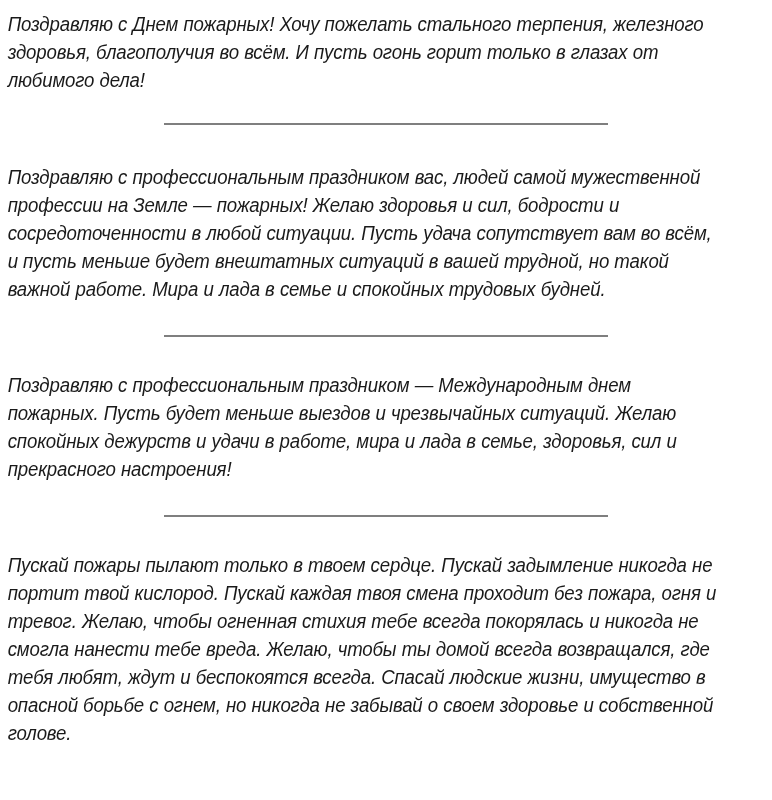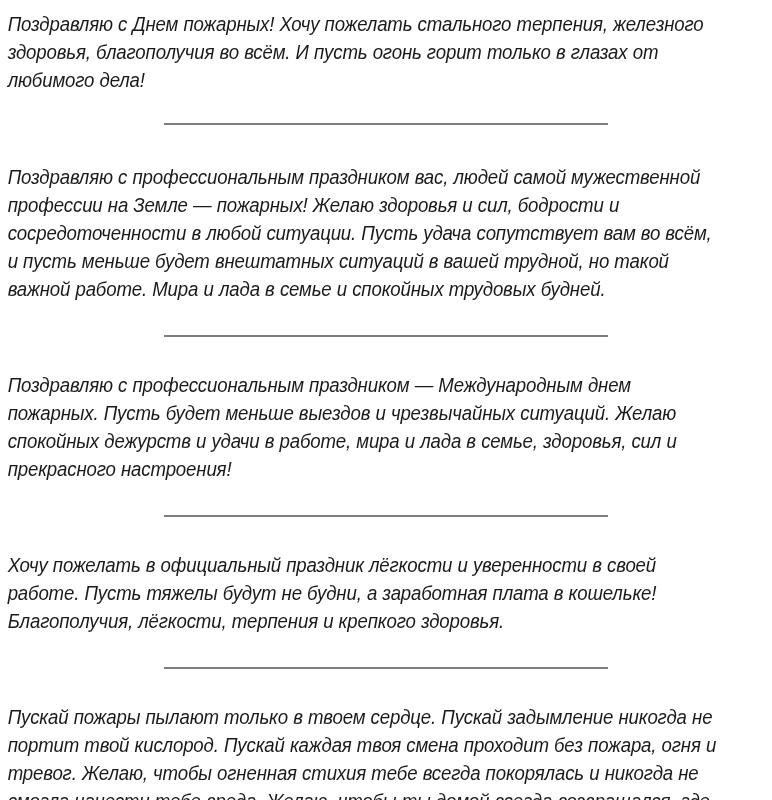--- a/index.html
+++ b/index.html
@@ -102,26 +102,20 @@
       </div>
     </section>
 
     <section class="greeting-block blk-1">
       <p class="greeting-text">Поздравляю с профессиональным праздником — Международным днем пожарных. Пусть будет меньше выездов и чрезвычайных ситуаций. Желаю спокойных дежурств и удачи в работе, мира и лада в семье, здоровья, сил и прекрасного настроения!</p>
       <div class="divider-wrap">
         <hr class="divider">
       </div>
     </section>
 
-    <section class="greeting-block blk-3">
-      <p class="greeting-text">Хочу пожелать в официальный праздник лёгкости и уверенности в своей работе. Пусть тяжелы будут не будни, а заработная плата в кошельке! Благополучия, лёгкости, терпения и крепкого здоровья.</p>
-      <div class="divider-wrap">
-        <hr class="divider">
-      </div>
-    </section>
 
     <section class="greeting-block blk-4">
       <p class="greeting-text">Пускай пожары пылают только в твоем сердце. Пускай задымление никогда не портит твой кислород. Пускай каждая твоя смена проходит без пожара, огня и тревог. Желаю, чтобы огненная стихия тебе всегда покорялась и никогда не смогла нанести тебе вреда. Желаю, чтобы ты домой всегда возвращался, где тебя любят, ждут и беспокоятся всегда. Спасай людские жизни, имущество в опасной борьбе с огнем, но никогда не забывай о своем здоровье и собственной голове.</p>
 
     </section>
 
   </div>
 </div>
 
 </body></html>

